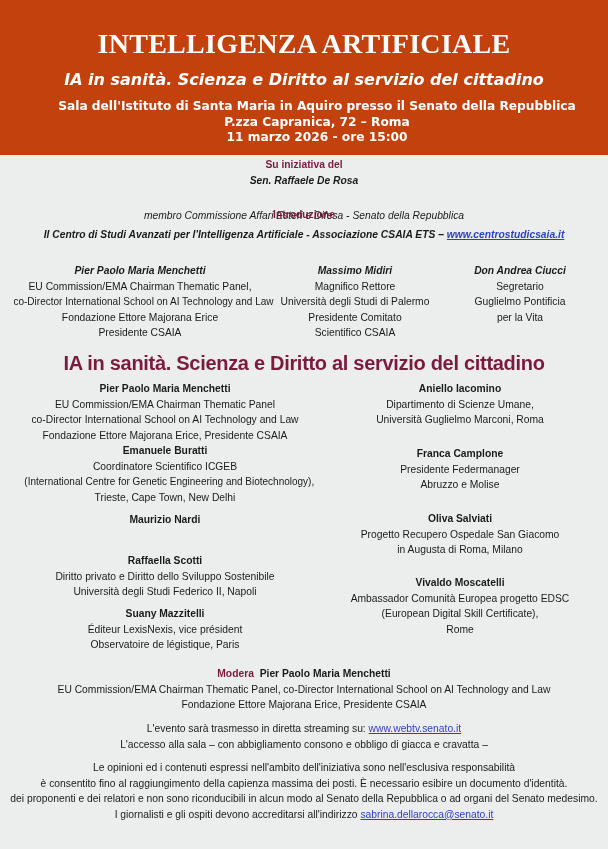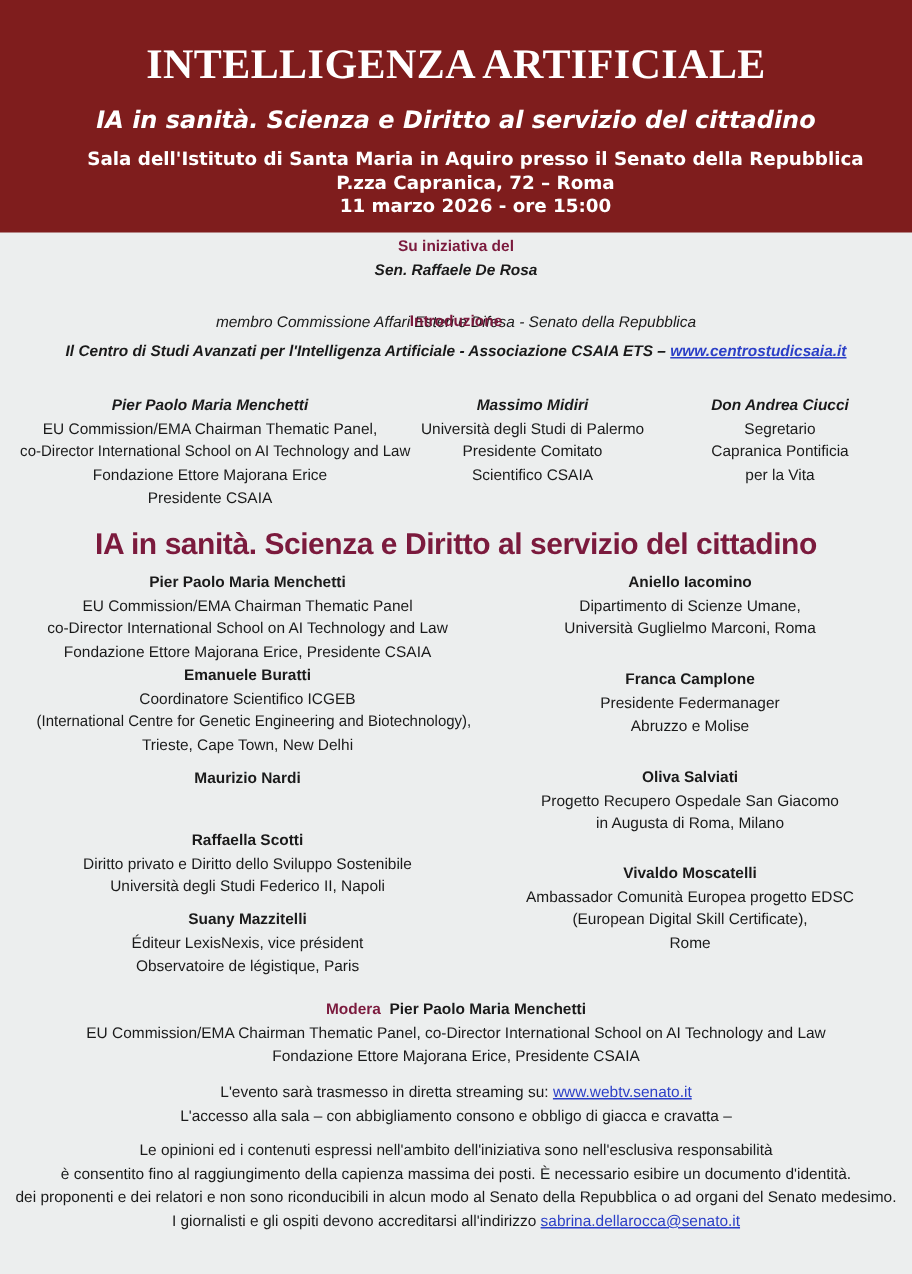--- a/index.html
+++ b/index.html
@@ -1,18 +1,18 @@
 <!DOCTYPE html>
 <html><head>
 <meta charset="utf-8">
 <style>
   html,body{margin:0;padding:0;}
   body{width:608px;height:849px;background:#eceeee;overflow:hidden;position:relative;
        font-family:"Liberation Sans","DejaVu Sans",sans-serif;color:#1a1a1a;}
-  .header{position:absolute;left:0;top:0;width:608px;height:155px;background:#7f1d1d;color:#fff;text-align:center;}
+  .header{position:absolute;left:0;top:0;width:608px;height:155px;background:#c2410c;color:#fff;text-align:center;}
   .h-title{position:absolute;top:28px;left:0;width:100%;font-family:"Liberation Serif","DejaVu Serif",serif;
            font-weight:bold;font-size:28px;letter-spacing:0.3px;line-height:32px;}
   .h-sub{position:absolute;top:70px;left:0;width:100%;font-family:"DejaVu Sans",sans-serif;font-weight:bold;
          font-style:italic;font-size:16px;line-height:20px;}
   .h-venue{position:absolute;top:99px;left:0;width:100%;font-family:"DejaVu Sans",sans-serif;font-weight:bold;
            font-size:12.2px;line-height:15.5px;padding-left:13px;}
   .c{position:absolute;text-align:center;font-family:"Liberation Sans Narrow","Liberation Sans",sans-serif;
      font-size:10.3px;line-height:15.5px;transform-origin:center top;}
   .accent{color:#7b1a3d;font-weight:bold;}
   .b{font-weight:bold;}
@@ -49,28 +49,29 @@
 
 <div class="c" style="top:263px;left:10px;width:260px;">
   <span class="line bi">Pier Paolo Maria Menchetti</span>
   <span class="line">EU Commission/EMA  Chairman Thematic Panel,</span>
   <span class="line" style="transform: scaleX(0.973783); transform-origin: center center;">co-Director International School  on AI Technology and Law</span>
   <span class="line">Fondazione Ettore Majorana Erice</span>
   <span class="line">Presidente CSAIA</span>
 </div>
 <div class="c" style="top:263px;left:280px;width:150px;">
   <span class="line bi">Massimo Midiri</span>
+  <span class="line">Magnifico Rettore</span>
   <span class="line">Università degli Studi di Palermo</span>
   <span class="line">Presidente Comitato</span>
   <span class="line">Scientifico CSAIA</span>
 </div>
 <div class="c" style="top:263px;left:460px;width:120px;">
   <span class="line bi">Don Andrea Ciucci</span>
   <span class="line">Segretario</span>
-  <span class="line">Capranica Pontificia</span>
+  <span class="line">Guglielmo Pontificia</span>
   <span class="line">per la Vita</span>
 </div>
 
 <div class="sec-title">IA in sanità. Scienza e Diritto al servizio del cittadino</div>
 
 <div class="c" style="top:381px;left:20px;width:290px;">
   <span class="line b">Pier Paolo Maria Menchetti</span>
   <span class="line">EU Commission/EMA Chairman Thematic Panel</span>
   <span class="line">co-Director International School on AI Technology and Law</span>
   <span class="line">Fondazione Ettore Majorana Erice, Presidente CSAIA</span>

